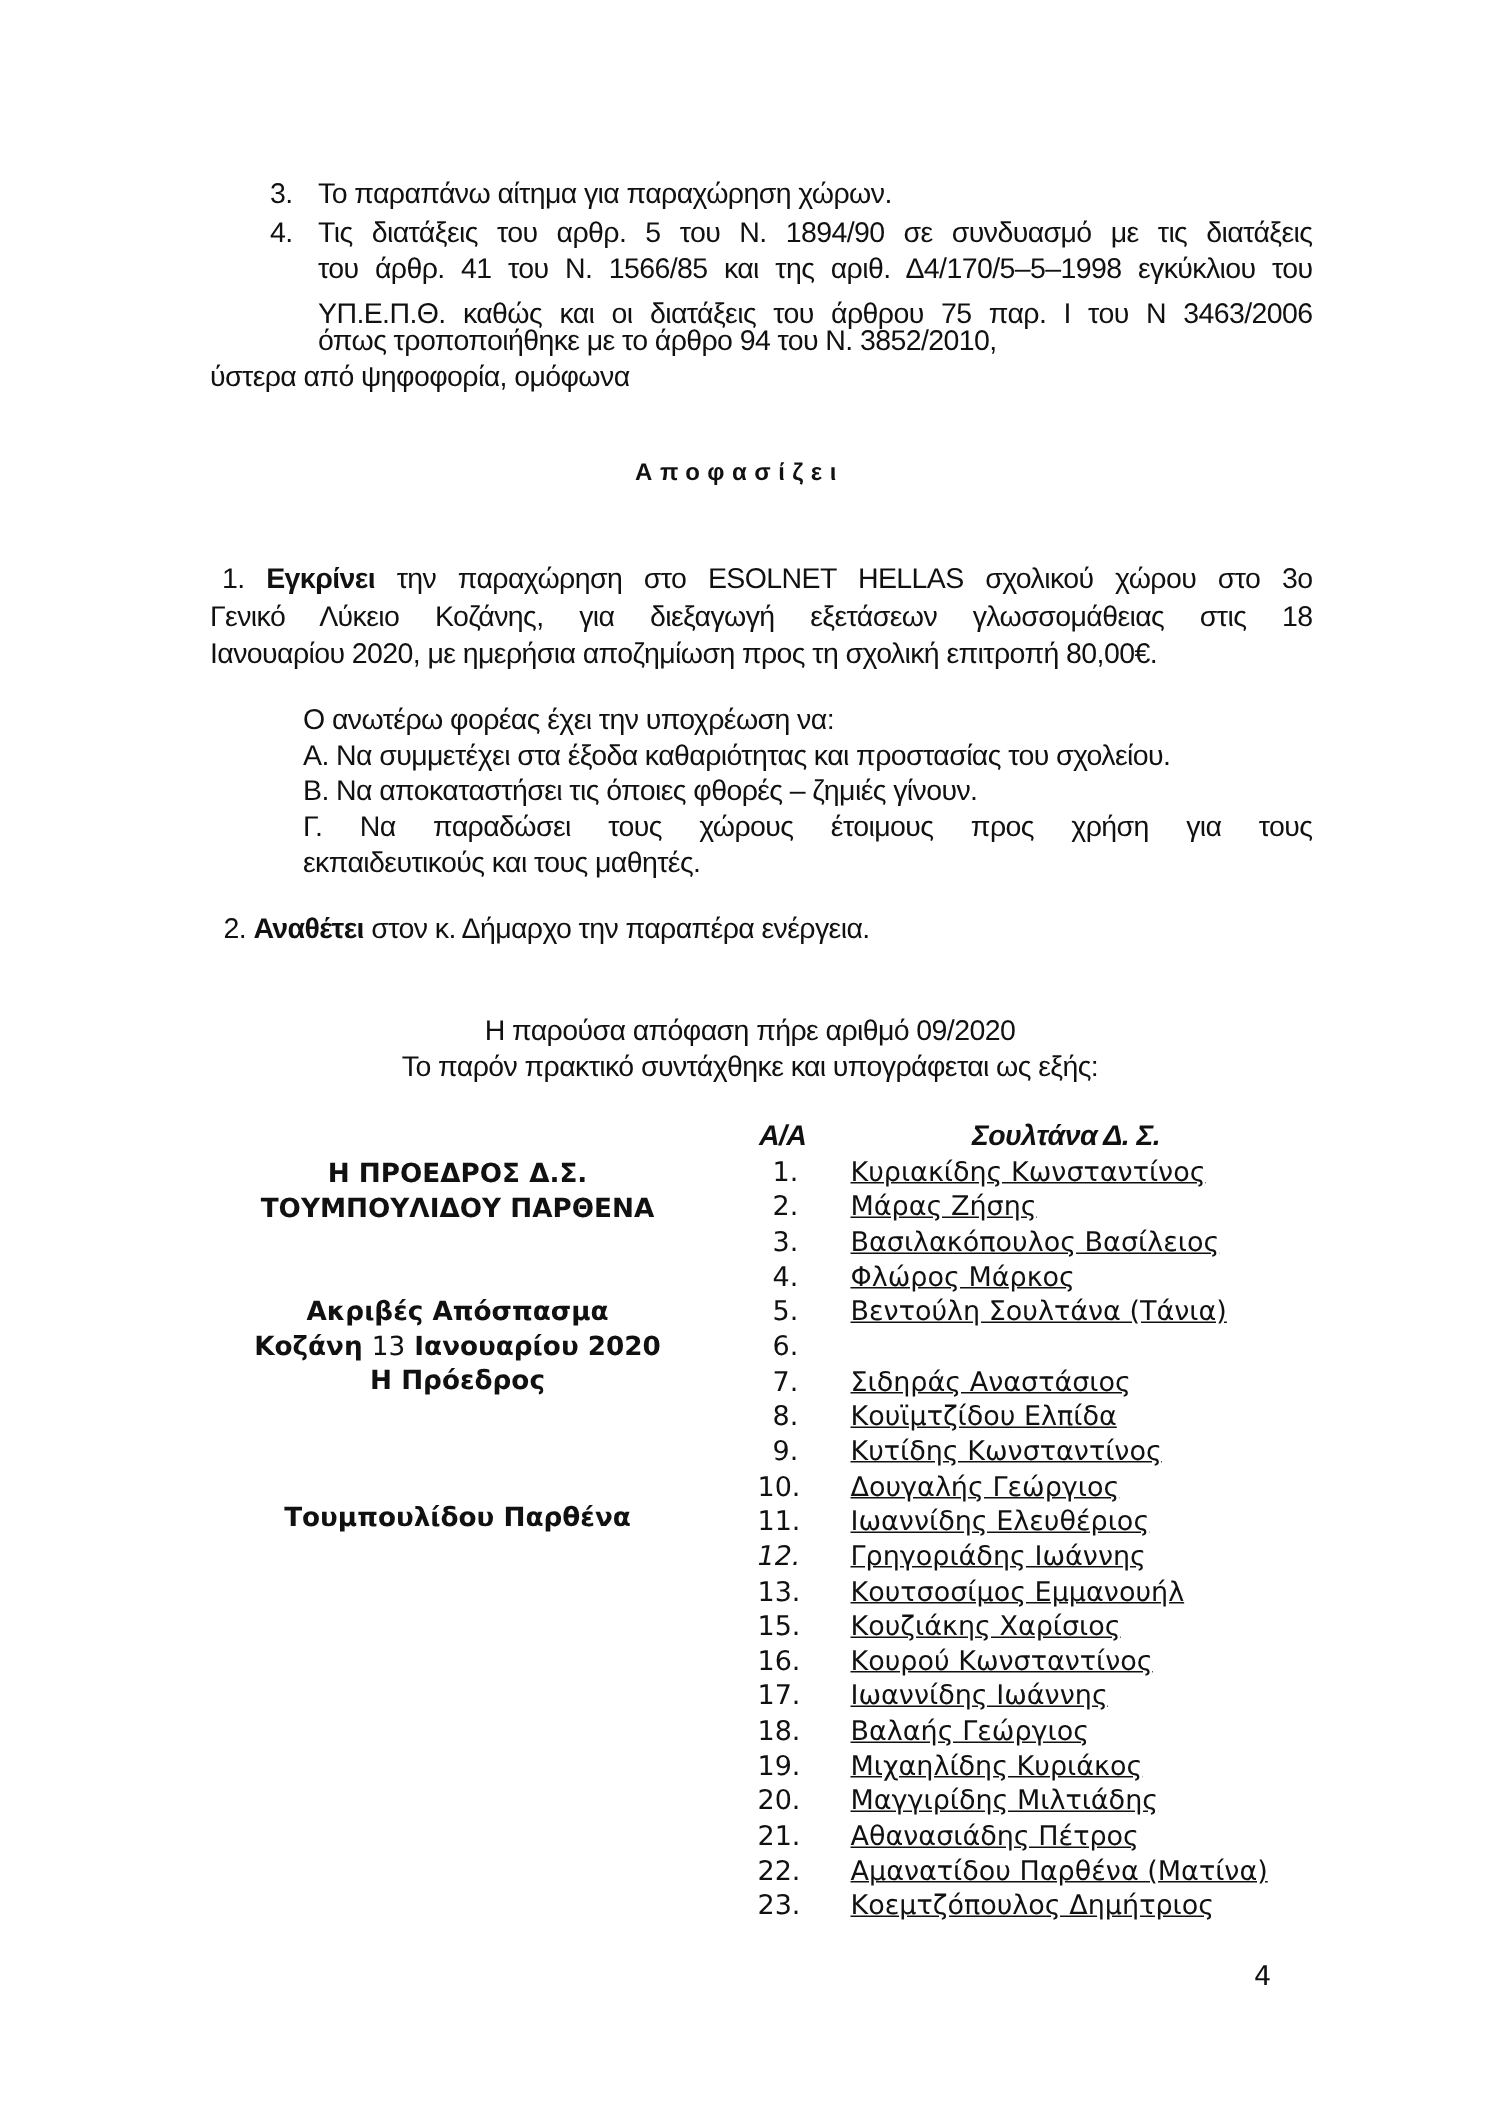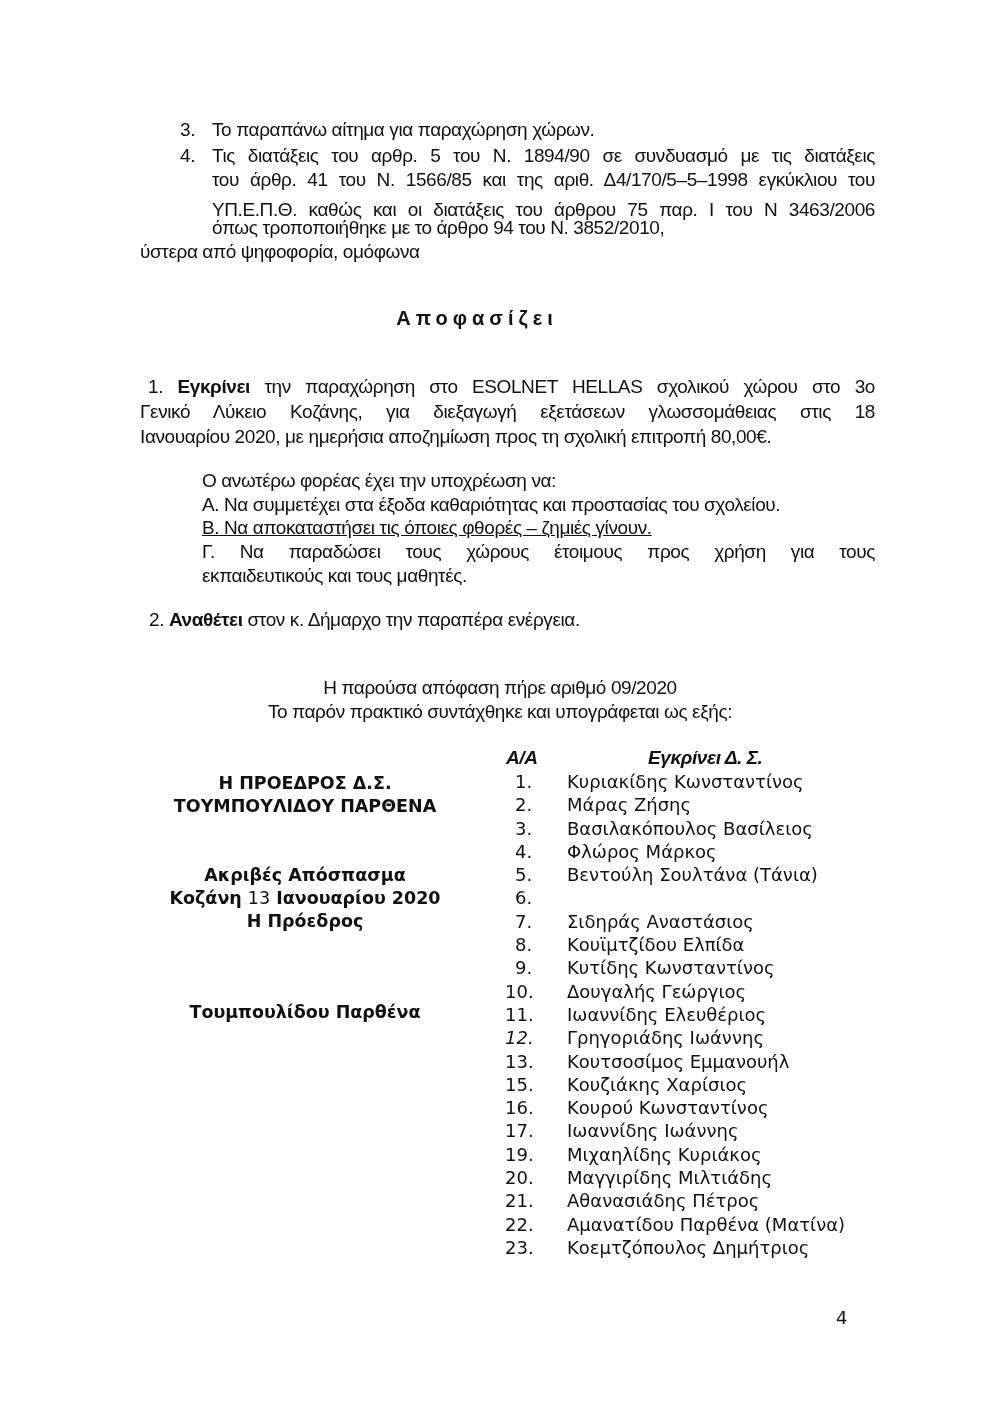--- a/index.html
+++ b/index.html
@@ -2,28 +2,28 @@
 <html><head>
 <meta charset="utf-8">
 <style>
   html, body { margin: 0; padding: 0; background: #ffffff; }
   body { width: 1000px; height: 1413px; position: relative; overflow: hidden; color: #111; }
   .narrow { font-family: "Liberation Sans", sans-serif; font-size: 19px; letter-spacing: -0.4px; }
   .sans { font-family: "DejaVu Sans", sans-serif; font-size: 18px; }
   .abs { position: absolute; white-space: nowrap; }
   .just { position: absolute; text-align: justify; text-align-last: justify; white-space: normal; }
   b { font-weight: bold; }
-  .spaced { letter-spacing: 5px; font-weight: bold; font-family: "Liberation Sans", sans-serif; font-size: 20px; }
+  .spaced { letter-spacing: 5px; font-weight: bold; font-family: "Liberation Sans", sans-serif; font-size: 16px; margin-left: 16px; }
   .sig { font-family: "DejaVu Sans", sans-serif; font-weight: bold; font-size: 17.5px; text-align: center; position: absolute; left: 140px; width: 330px; line-height: 23px; }
   .sig .lite { font-weight: normal; }
   .members { position: absolute; left: 505px; top: 770px; font-family: "DejaVu Sans", sans-serif; font-size: 18px; line-height: 23.3px; }
   .member { display: flex; }
   .member .num { width: 62px; text-align: right; padding-right: 0; box-sizing: border-box; }
   .member .num span { display: inline-block; width: 40px; text-align: left; }
-  .member .nm { padding-left: 0; }
+  .member .nm { padding-left: 0; text-decoration: underline; }
 </style>
 </head>
 <body>
 
 <div class="narrow">
   <span class="abs" style="left:180px; top:119px;">3.</span>
   <span class="abs" style="left:212px; top:119px;">Το  παραπάνω αίτημα  για παραχώρηση χώρων.</span>
 
   <span class="abs" style="left:180px; top:145px;">4.</span>
   <span class="just" style="left:212px; top:145px; width:663px;">Τις διατάξεις του αρθρ. 5 του Ν. 1894/90 σε συνδυασμό με τις διατάξεις</span>
@@ -42,38 +42,38 @@
     <b>Εγκρίνει</b>
     <span>την παραχώρηση στο ESOLNET HELLAS σχολικού χώρου στο  3ο</span>
   </div>
   <span class="just" style="left:140px; top:401px; width:735px;">Γενικό Λύκειο Κοζάνης, για διεξαγωγή εξετάσεων γλωσσομάθειας στις 18</span>
   <span class="abs" style="left:140px; top:426px;">Ιανουαρίου 2020, με ημερήσια αποζημίωση προς τη σχολική επιτροπή 80,00€.</span>
 </div>
 
 <div class="narrow">
   <span class="abs" style="left:202px; top:470px;">Ο ανωτέρω φορέας  έχει την υποχρέωση να:</span>
   <span class="abs" style="left:202px; top:494px;">Α. Να συμμετέχει στα έξοδα καθαριότητας και προστασίας του σχολείου.</span>
-  <span class="abs" style="left:202px; top:517px;text-decoration:underline;">Β. Να αποκαταστήσει τις όποιες φθορές – ζημιές γίνουν.</span>
+  <span class="abs" style="left:202px; top:517px;">Β. Να αποκαταστήσει τις όποιες φθορές – ζημιές γίνουν.</span>
   <span class="just" style="left:202px; top:541px; width:673px;">Γ. Να παραδώσει τους χώρους έτοιμους προς χρήση για τους</span>
   <span class="abs" style="left:202px; top:565px;">εκπαιδευτικούς και τους μαθητές.</span>
 </div>
 
 <div class="abs narrow" style="left:149px; top:609px;">
   <span>2.</span>
   <b>Αναθέτει</b>
   <span>στον κ. Δήμαρχο την παραπέρα  ενέργεια.</span>
 </div>
 
 <div class="narrow">
   <div class="abs" style="left:0; width:1000px; text-align:center; top:677px;">Η παρούσα απόφαση πήρε αριθμό 09/2020</div>
   <div class="abs" style="left:0; width:1000px; text-align:center; top:701px;">Το παρόν πρακτικό συντάχθηκε και υπογράφεται ως εξής:</div>
 </div>
 
 <div class="abs narrow" style="left:506px; top:747px; font-weight:bold; font-style:italic;">Α/Α</div>
-<div class="abs narrow" style="left:648px; top:747px; font-weight:bold; font-style:italic;">Εγκρίνει  Δ. Σ.</div>
+<div class="abs narrow" style="left:648px; top:747px; font-weight:bold; font-style:italic;">Σουλτάνα  Δ. Σ.</div>
 
 <div class="sig" style="top:772px;">
   <div>Η ΠΡΟΕΔΡΟΣ  Δ.Σ.</div>
   <div>ΤΟΥΜΠΟΥΛΙΔΟΥ ΠΑΡΘΕΝΑ</div>
 </div>
 <div class="sig" style="top:864px;">
   <div>Ακριβές Απόσπασμα</div>
   <div>
     <span>Κοζάνη</span>
     <span class="lite">13</span>
@@ -141,20 +141,24 @@
     </div>
     <div class="member">
       <div class="num" style="width: 62px;"><span style="width: 62px; padding-left: 0px; box-sizing: border-box;">16.</span></div>
       <div class="nm">Κουρού Κωνσταντίνος</div>
     </div>
     <div class="member">
       <div class="num" style="width: 62px;"><span style="width: 62px; padding-left: 0px; box-sizing: border-box;">17.</span></div>
       <div class="nm">Ιωαννίδης Ιωάννης</div>
     </div>
     <div class="member">
+      <div class="num" style="width: 62px;"><span style="width: 62px; padding-left: 0px; box-sizing: border-box;">18.</span></div>
+      <div class="nm">Βαλαής Γεώργιος</div>
+    </div>
+    <div class="member">
       <div class="num" style="width: 62px;"><span style="width: 62px; padding-left: 0px; box-sizing: border-box;">19.</span></div>
       <div class="nm">Μιχαηλίδης Κυριάκος</div>
     </div>
     <div class="member">
       <div class="num" style="width: 62px;"><span style="width: 62px; padding-left: 0px; box-sizing: border-box;">20.</span></div>
       <div class="nm">Μαγγιρίδης Μιλτιάδης</div>
     </div>
     <div class="member">
       <div class="num" style="width: 62px;"><span style="width: 62px; padding-left: 0px; box-sizing: border-box;">21.</span></div>
       <div class="nm">Αθανασιάδης Πέτρος</div>

